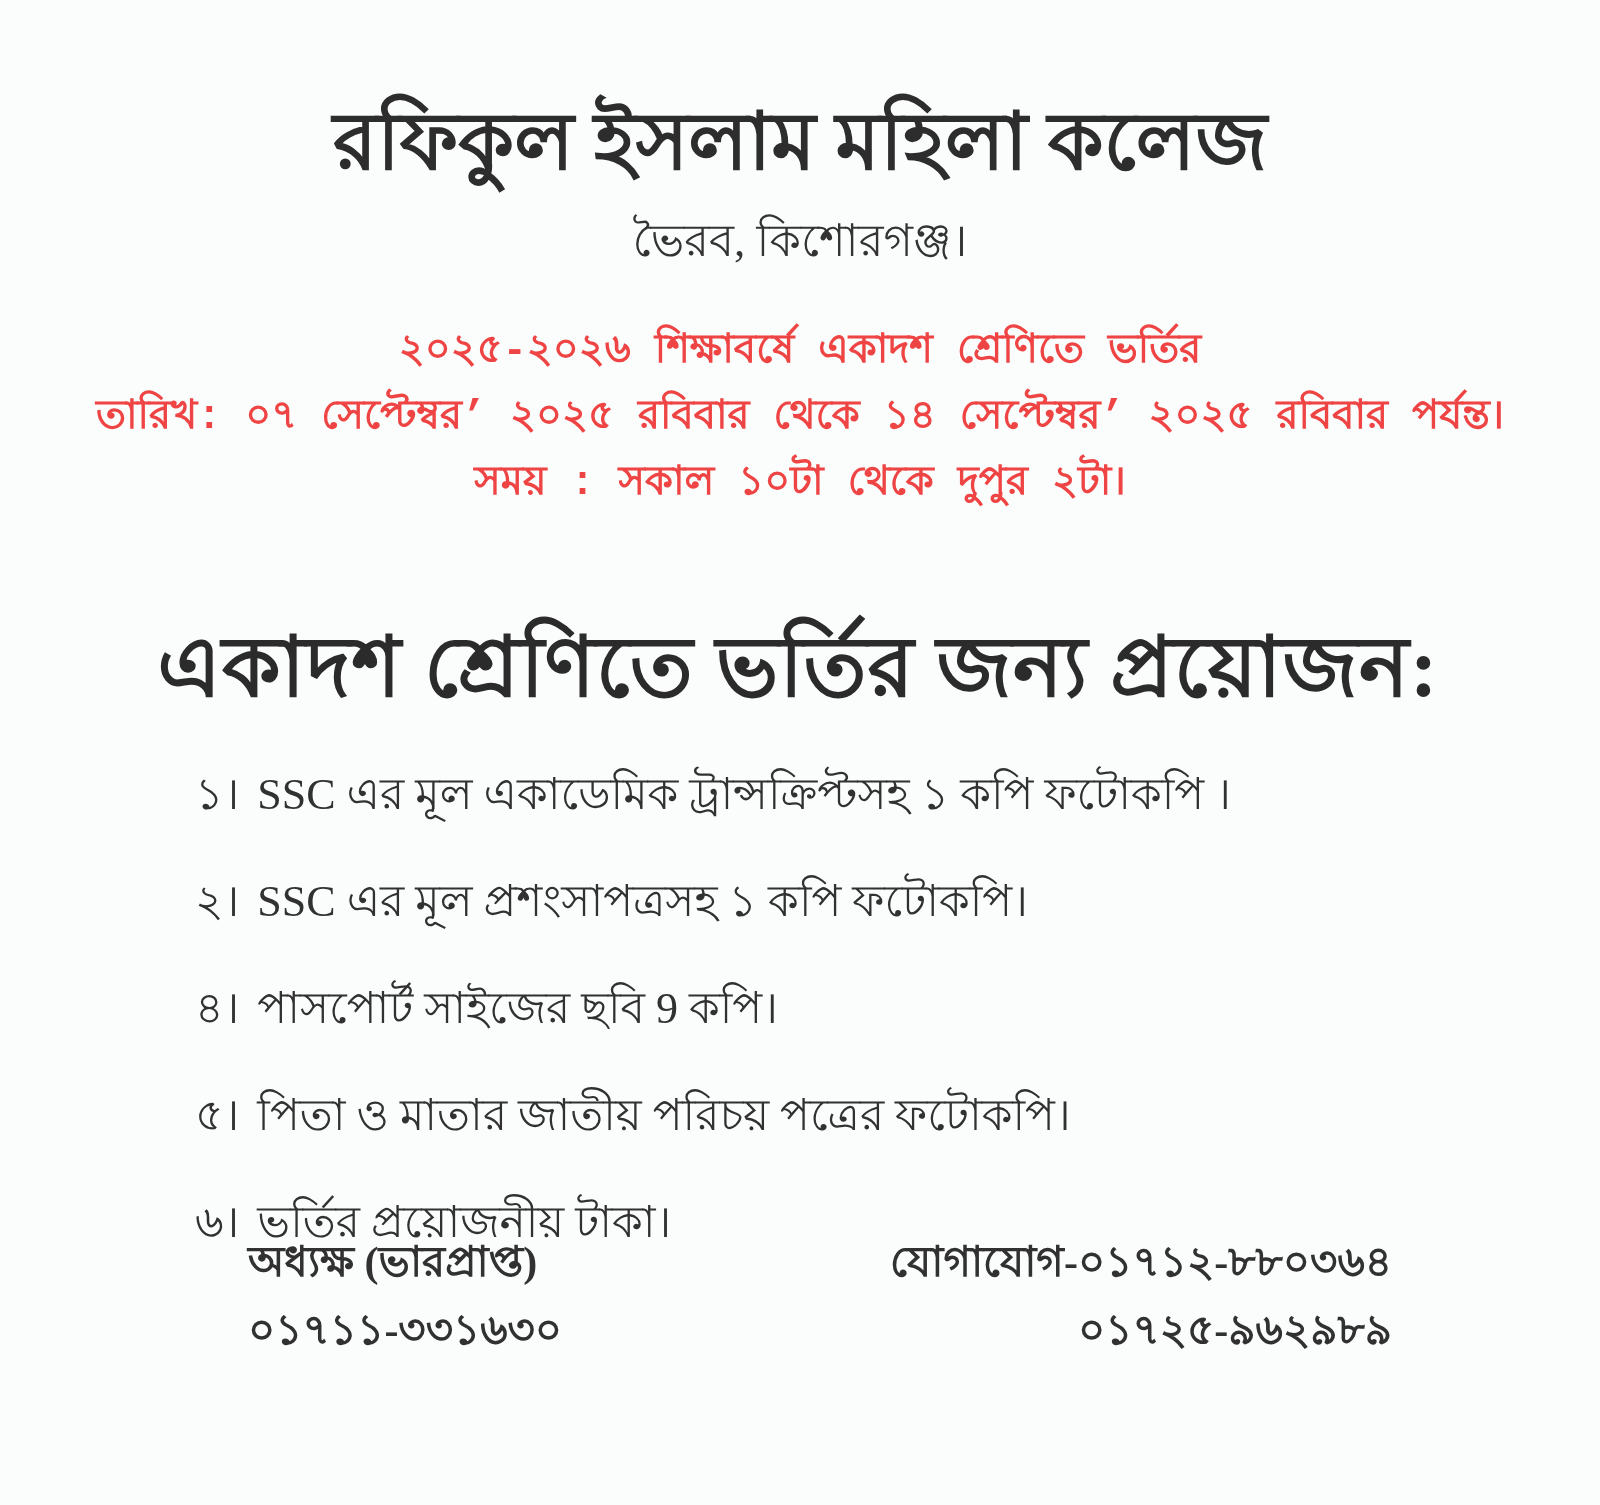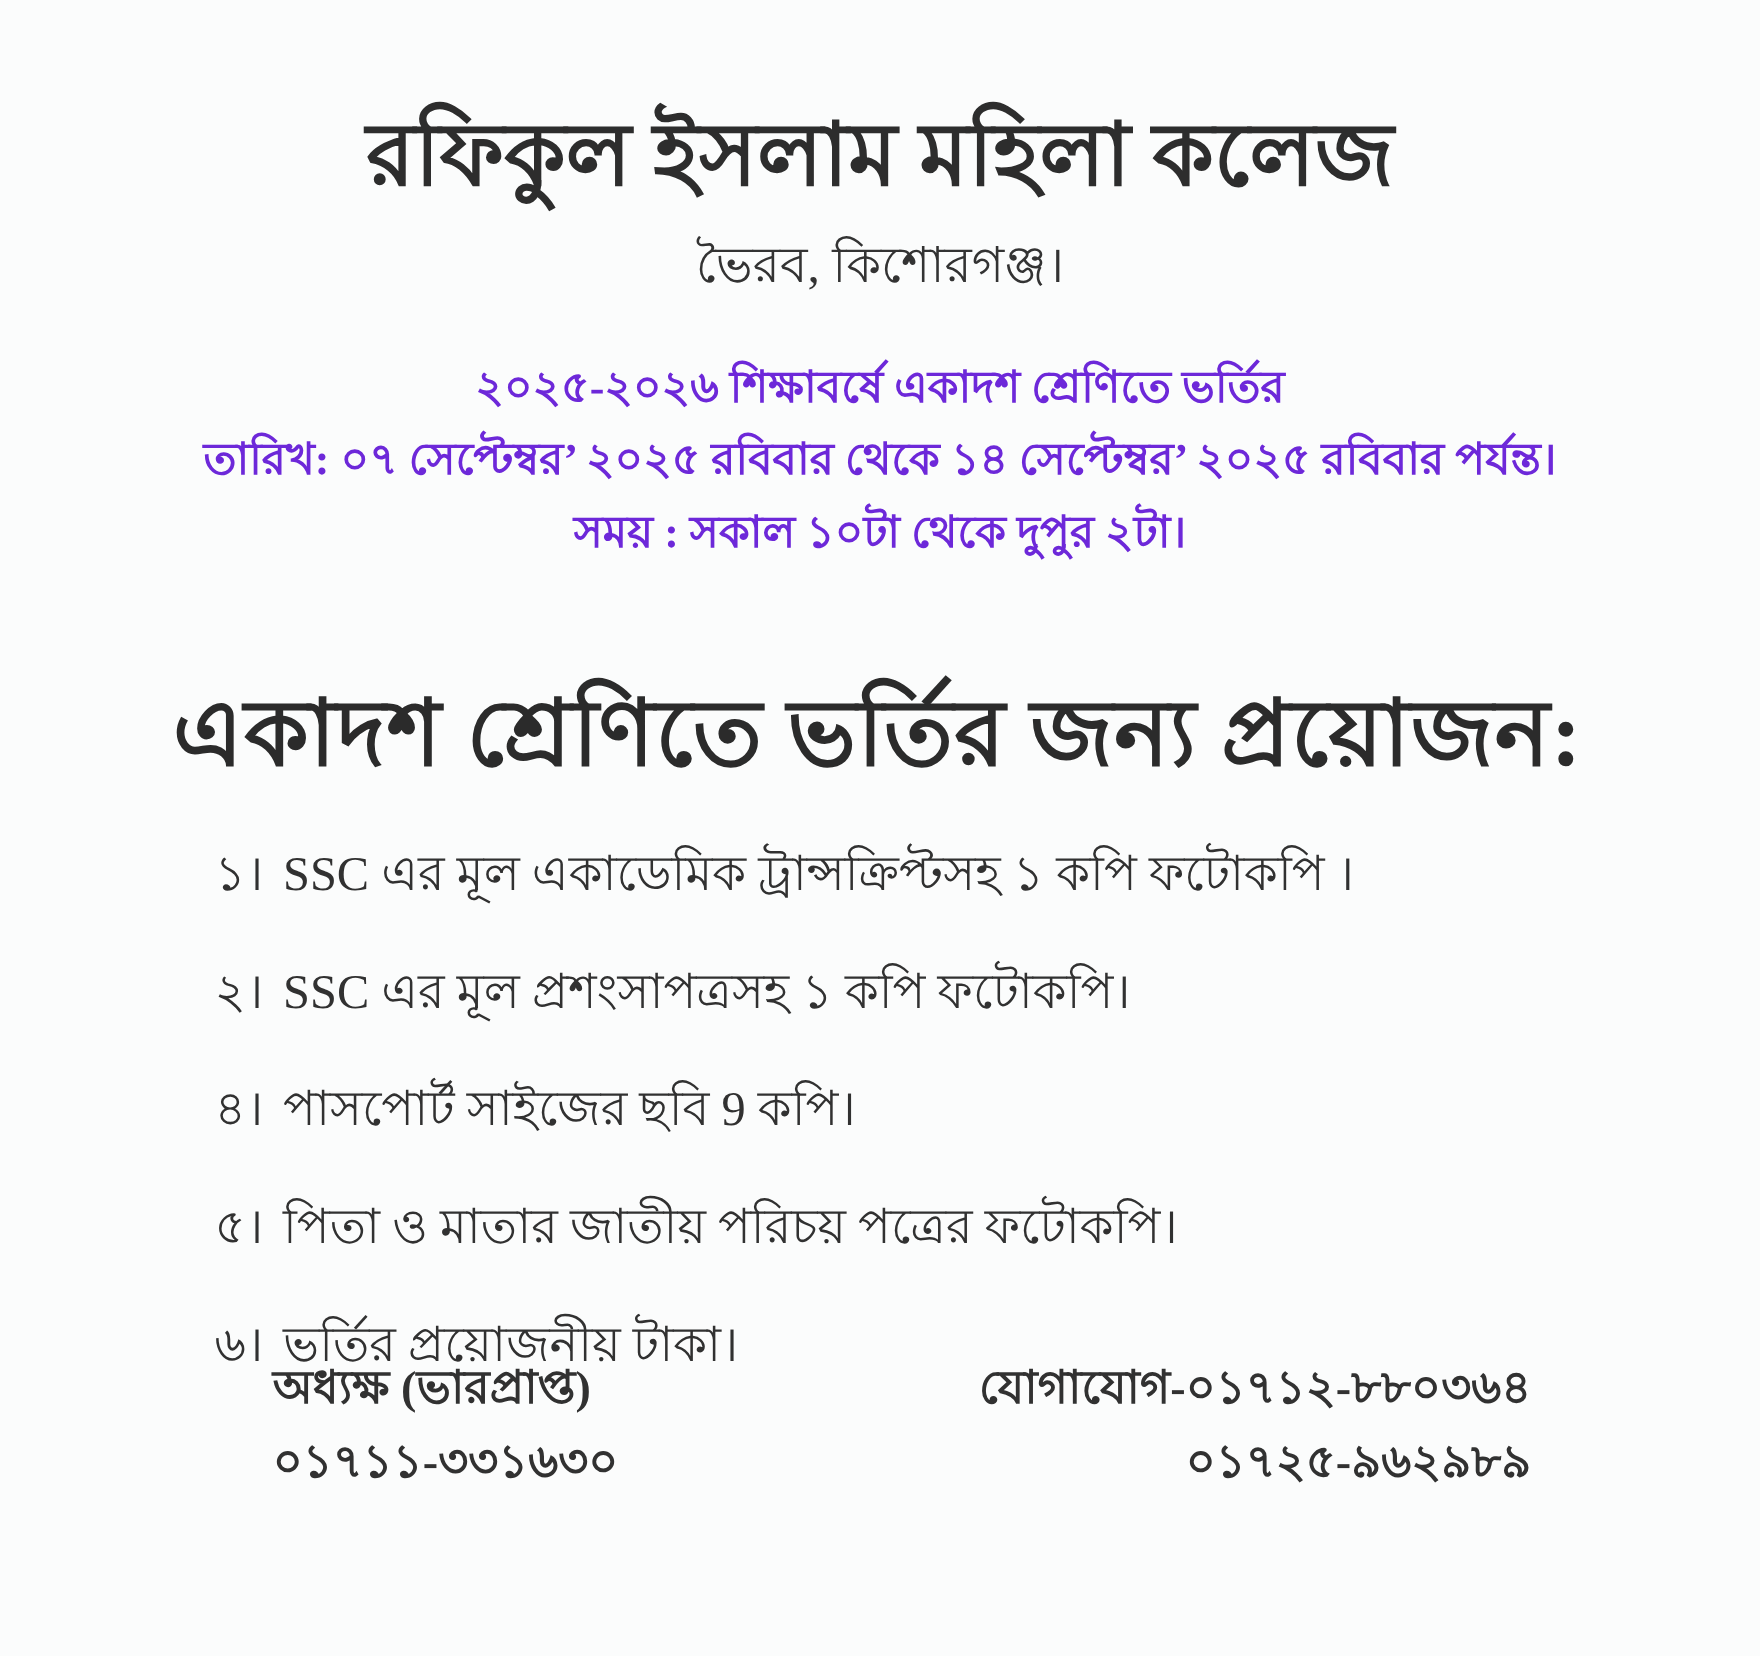--- a/index.html
+++ b/index.html
@@ -33,21 +33,22 @@
   .location {
     margin-top: 10px;
     font-size: 45px;
     font-weight: normal;
     color: #333333;
   }
   .info {
     margin-top: 38px;
     text-align: center;
     font-weight: bold;
-    color: #6d28d9;
+    color: #ef4444;
+    font-family: Liberation Mono, monospace;
   }
   .info-line {
     font-size: 40px;
     line-height: 1.65;
   }
   .req-heading {
     margin: 96px 4px 0 0;
     text-align: center;
     font-size: 84px;
     font-weight: bold;

